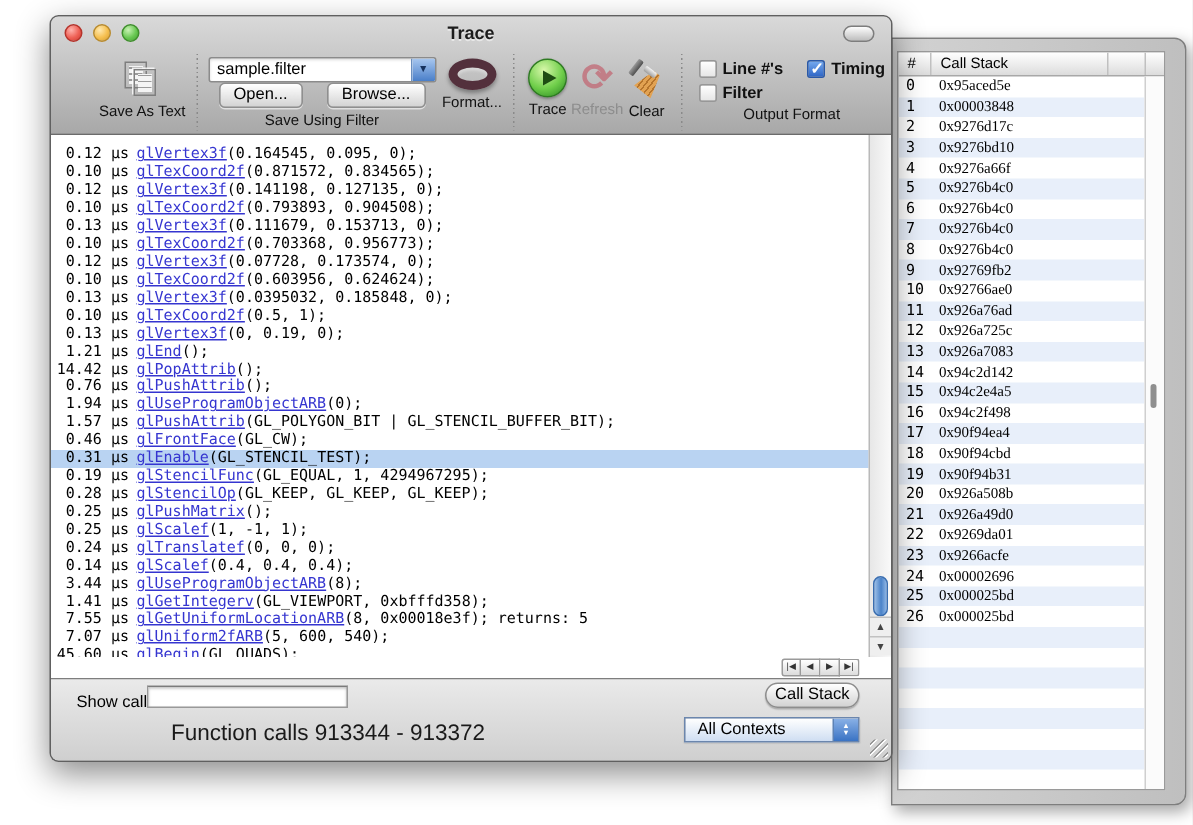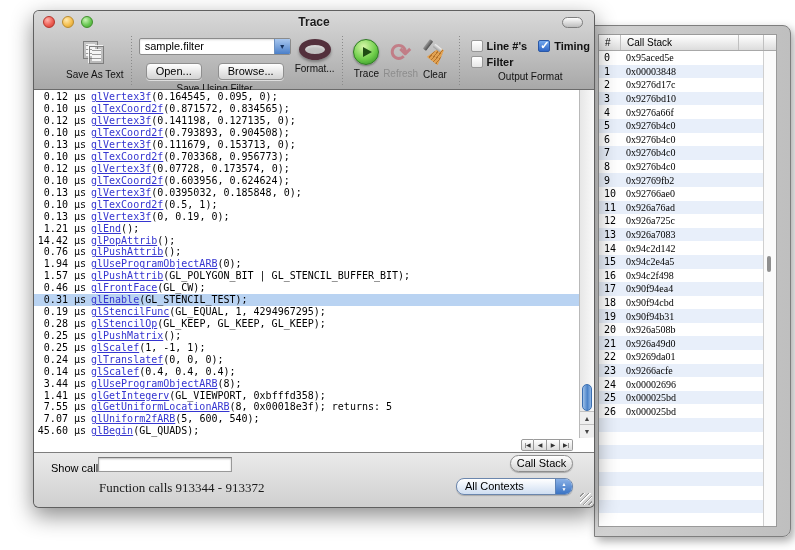--- a/index.html
+++ b/index.html
@@ -65,21 +65,21 @@
   .docs .p1 { left:1px; top:1px; }
   .docs .p2 { left:7px; top:6px; box-shadow:-1px -1px 0 rgba(255,255,255,.8); }
 
   
   .filtergrp { width:162px; }
   .combo { display:flex; width:152px; height:17px; border:1px solid #8b8b8b; border-radius:2px;
     background:#fff; margin-top:3px; box-shadow:inset 0 1px 2px rgba(0,0,0,.15);gap:44px; }
   .combo .val { flex:1; font-size:11px; padding:1px 0 0 5px; white-space:nowrap; overflow:hidden; }
   .combo .arrow { width:16px; background:linear-gradient(#a8c7ef,#4a7fc9); border-left:1px solid #6b8fbf;
     border-radius:0 1px 1px 0; text-align:center; font-size:7px; line-height:15px; color:#16325e; }
-  .btnrow { display:flex; gap:16px; margin-top:8px; }
+  .btnrow { display:flex; gap:16px; margin-top:0; }
   .pushbtn { height:17px; border:1px solid #8f8f8f; border-radius:4px; font-size:11px; padding:0 9px;
     background:linear-gradient(#ffffff,#d3d3d3); line-height:15px; color:#000;
     box-shadow:0 1px 0 rgba(255,255,255,.6); white-space:nowrap; }
 
   
   .ring { width:32px; height:21px; margin-top:4px; border-radius:50%;
     border:6px solid #53303c; background:transparent;
     box-shadow:inset 0 2px 2px rgba(255,255,255,.35), 0 2px 3px rgba(0,0,0,.35); }
 
   
@@ -95,33 +95,33 @@
   .broom .handle { position:absolute; left:4px; top:0; width:4px; height:12px;
     background:linear-gradient(90deg,#9a9a9a,#4e4e4e); transform:rotate(38deg); border-radius:1px; }
   .broom .head { position:absolute; left:8px; top:8px; width:14px; height:16px; transform:rotate(38deg);
     clip-path:polygon(32% 0,68% 0,100% 100%,0 100%);
     background:repeating-linear-gradient(90deg,#e2a252 0 2px,#b5742c 2px 3px); }
   .broom .band { position:absolute; left:11px; top:7px; width:9px; height:4px; transform:rotate(38deg);
     background:linear-gradient(#f4f4f4,#9d9d9d); border-radius:1px; }
 
   
   .fmt { margin-left:4px; }
-  .fmt-rows { display:flex; gap:11px; margin-top:5px; }
+  .fmt-rows { display:flex; gap:16px; margin-top:5px; }
   .cbcol { display:flex; flex-direction:column; gap:4px; }
   .cbrow { display:flex; align-items:center; gap:4px; }
   .cb { width:12px; height:12px; border:1px solid #979797; border-radius:2px;
     background:linear-gradient(#ffffff,#e6e6e6); position:relative; flex:0 0 12px; }
   .cb.checked { background:linear-gradient(#74a9ee,#2f66c6); border-color:#2a58a6; }
   .cb.checked::after { content:"✓"; position:absolute; left:1px; top:-2px; color:#fff;
     font-size:11px; font-weight:bold; }
   .cblabel { font-size:11px; font-weight:bold; color:#111; white-space:nowrap; }
 
   
   .listwrap { flex:0 0 348px; background:#fff; position:relative; overflow:hidden; }
-  .trace-rows { position:absolute; left:0; top:1px; right:15px; }
+  .trace-rows { position:absolute; left:0; top:7px; right:15px; }
   .trow { height:11.93px; display:flex; align-items:center; white-space:pre;
     font-family:"DejaVu Sans Mono",monospace; font-size:10px; color:#000; }
   .trow.sel { background:#b9d3f2; }
   .tt { display:inline-block; width:52px; text-align:right; margin-right:5px; flex:0 0 52px; }
   .fn { color:#3535d0; text-decoration:underline; cursor:pointer; }
   .vscroll { position:absolute; top:0; right:0; bottom:0; width:15px;
     background:linear-gradient(90deg,#e7e7e7,#f9f9f9); border-left:1px solid #b9b9b9; }
   .vthumb { position:absolute; left:2px; top:294px; width:10px; height:27px; border-radius:5px;
     background:linear-gradient(90deg,#9dc0e8,#4a82c8 55%,#8fb6e5); border:1px solid #3a6eb0; }
   .sbtn { position:absolute; left:0; width:14px; height:13px; background:#efefef;
@@ -140,23 +140,23 @@
   .bottom { flex:1; position:relative; background:linear-gradient(#eaeaea,#cfcfcf);
     border-radius:0 0 5px 5px; }
   .showcall-label { position:absolute; left:17px; top:9px; font-size:11px; color:#000; }
   .showcall-input { position:absolute; left:64px; top:4px; width:134px; height:15px;
     border:1px solid #999; border-top-color:#7b7b7b; background:#fff;
     box-shadow:inset 0 1px 2px rgba(0,0,0,.25); font-size:11px; padding:0 3px; }
   .callstack-btn { position:absolute; right:21px; top:2px; width:63px; height:17px; border-radius:9px;
     background:linear-gradient(#ffffff,#d2d2d2); border:1px solid #8d8d8d;
     font-size:11px; text-align:center; line-height:15px; color:#000;
     box-shadow:0 1px 1px rgba(0,0,0,.25); }
-  .fncalls { position:absolute; left:65px; top:27px; font-size:13px; color:#1a1a1a;font-family:Liberation Serif, serif; }
+  .fncalls { position:absolute; left:80px; top:27px; font-size:15px; color:#1a1a1a; }
   .popup { position:absolute; right:21px; top:25px; width:117px; height:17px;
-    border:1px solid #6b86ad; border-radius:8px; display:flex; overflow:hidden;
+    border:1px solid #6b86ad; border-radius:0; display:flex; overflow:hidden;
     background:linear-gradient(#ffffff,#cfdef2); box-shadow:0 1px 1px rgba(0,0,0,.2); }
   .popup .pval { flex:1; font-size:11px; line-height:15px; padding-left:8px; white-space:nowrap; }
   .popup .pcap { width:17px; background:linear-gradient(#8ab1e6,#3a73c4); border-left:1px solid #5d82b5;
     display:flex; flex-direction:column; align-items:center; justify-content:center; color:#fff; }
   .popup .pcap span { font-size:5px; line-height:5px; }
   .grip { position:absolute; right:2px; bottom:2px; width:12px; height:12px;
     background:repeating-linear-gradient(135deg, transparent 0 2px, #969696 2px 3px, rgba(255,255,255,.9) 3px 4px); }
 </style>
 </head>
 <body>

